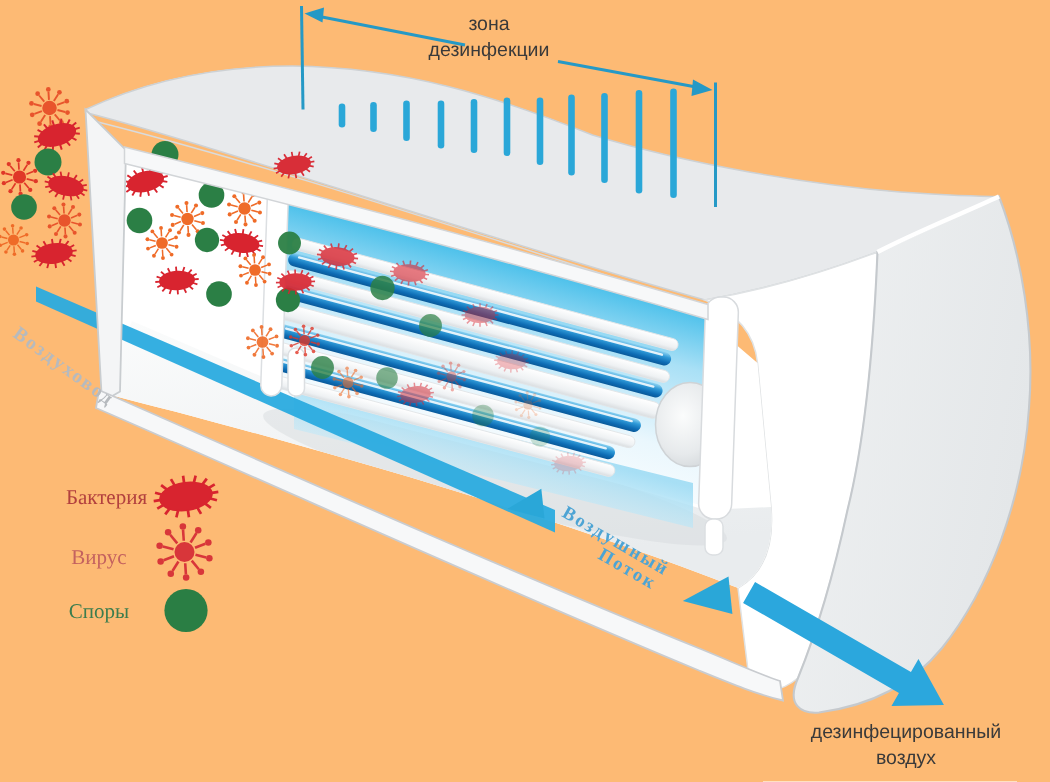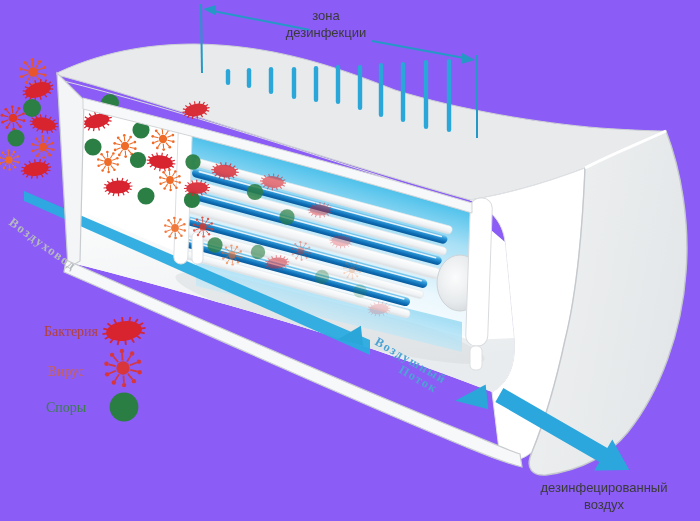--- a/index.html
+++ b/index.html
@@ -1,16 +1,16 @@
 <!DOCTYPE html>
 <html><head>
 <meta charset="utf-8">
 <style>
   html,body{margin:0;padding:0;background:#ffffff;}
-  .stage{position:relative;width:700px;height:521px;background:#8b5cf6;overflow:hidden;
+  .stage{position:relative;width:700px;height:521px;background:#fdba74;overflow:hidden;
          font-family:"Liberation Sans",sans-serif;text-align:center;}
   svg text{user-select:none;}
   .lbl-sans{font-family:"Liberation Sans",sans-serif;font-size:13px;fill:#3a3a3a;}
   .lbl-serif{font-family:"Liberation Serif",serif;}
   .watermark{font-family:"Liberation Serif",serif;font-weight:bold;letter-spacing:1.5px;}
 </style>
 </head>
 <body>
 
 <div class="stage">

